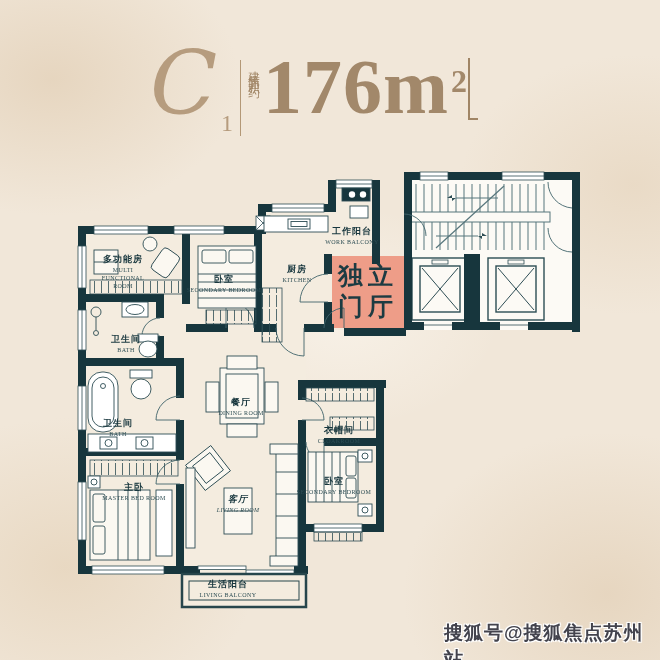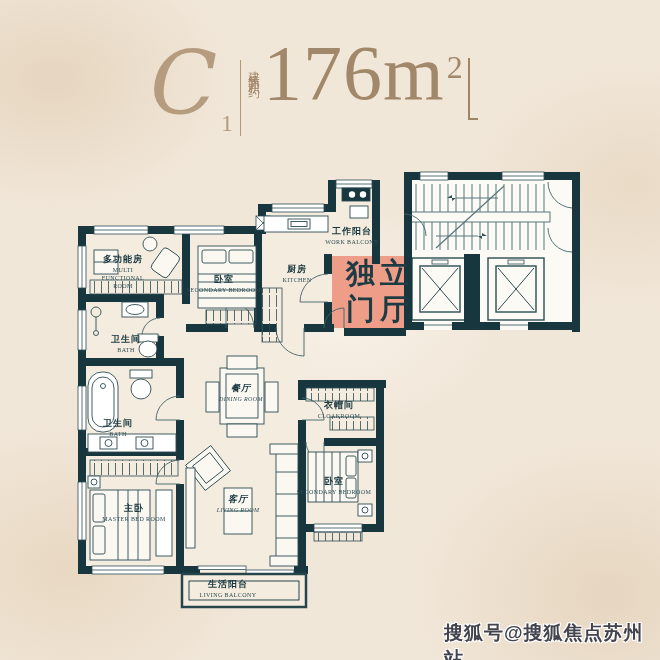--- a/index.html
+++ b/index.html
@@ -16,37 +16,37 @@
   }
   
   .hdr{position:absolute;left:0;top:0;width:660px;height:170px;}
   .c-glyph{position:absolute;left:150px;top:40px;font-family:"DejaVu Serif",serif;
     font-style:italic;font-size:88px;line-height:1;color:#b69c7e;}
   .c-sub{position:absolute;left:221px;top:110px;font-family:"Liberation Serif",serif;
     font-size:24px;color:#b69c7e;}
   .hdr-div1{position:absolute;left:240px;top:60px;width:1px;height:76px;background:#b39876;}
   .vert-label{position:absolute;left:246px;top:62px;writing-mode:vertical-rl;
     font-size:11.5px;letter-spacing:4px;color:#a08565;}
-  .area{position:absolute;left:263px;top:34px;font-family:"Liberation Serif",serif;
-    font-size:78px;line-height:1;color:#a2886a;letter-spacing:1px;}
+  .area{position:absolute;left:263px;top:48px;font-family:"Liberation Serif",serif;
+    font-size:78px;line-height:1;color:#a2886a;letter-spacing:1px;font-weight:bold;}
   .area sup{font-size:32px;position:relative;top:6px;left:2px;}
   .hdr-div2{position:absolute;left:468px;top:58px;width:8px;height:60px;
     border-left:2px solid #a08565;border-bottom:2px solid #a08565;}
   .specs{position:absolute;left:482px;top:52px;font-family:"Liberation Serif",serif;
     font-size:15.5px;color:#a08565;letter-spacing:4px;line-height:1.5;}
   
   .plan-svg{position:absolute;left:0;top:0;}
   .room-label{position:absolute;transform:translate(-50%,-50%);text-align:center;
     display:flex;flex-direction:column;align-items:center;gap:1px;pointer-events:none;}
   .room-label .zh{font-size:9px;font-weight:bold;color:#17363d;letter-spacing:1px;white-space:nowrap;}
   .room-label .en{font-size:6px;color:#2d4d54;letter-spacing:.4px;line-height:1.3;
     font-family:"Liberation Serif",serif;white-space:nowrap;}
   .room-label .en.wrap{white-space:normal;max-width:58px;}
   .hall-label{position:absolute;transform:translate(-50%,-50%);text-align:center;
-    font-size:29px;font-weight:bold;color:#1d3b42;letter-spacing:5px;line-height:1.25;margin-left:12px;}
+    font-size:25px;font-weight:bold;color:#1d3b42;letter-spacing:5px;line-height:1.25;}
   .hall-label span{display:block;}
   
   .wm{position:absolute;left:444px;top:620px;font-size:19px;font-weight:bold;
     color:#43434d;letter-spacing:1px;
     text-shadow:-1px -1px 0 #fff,1px -1px 0 #fff,-1px 1px 0 #fff,1px 1px 0 #fff,0 0 3px #fff;}
 </style>
 </head>
 <body>
 
 <div class="page">
@@ -339,33 +339,33 @@
       <span class="en">KITCHEN</span>
     </div>
     <div class="room-label" style="left:352px;top:236px;">
       <span class="zh">工作阳台</span>
       <span class="en">WORK BALCONY</span>
     </div>
     <div class="room-label" style="left:126px;top:344px;">
       <span class="zh">卫生间</span>
       <span class="en">BATH</span>
     </div>
-    <div class="room-label" style="left:241px;top:393px;font-style:italic;">
+    <div class="room-label" style="left:241px;top:407px;">
       <span class="zh">餐厅</span>
       <span class="en">DINING ROOM</span>
     </div>
-    <div class="room-label" style="left:339px;top:410px;justify-content:space-between;">
+    <div class="room-label" style="left:339px;top:435px;justify-content:space-between;">
       <span class="zh">衣帽间</span>
       <span class="en">CLOAKROOM</span>
     </div>
     <div class="room-label" style="left:118px;top:428px;">
       <span class="zh">卫生间</span>
       <span class="en">BATH</span>
     </div>
-    <div class="room-label" style="left:134px;top:513px;">
+    <div class="room-label" style="left:134px;top:492px;">
       <span class="zh">主卧</span>
       <span class="en">MASTER BED ROOM</span>
     </div>
     <div class="room-label" style="left:238px;top:504px;font-style:italic;">
       <span class="zh">客厅</span>
       <span class="en">LIVING ROOM</span>
     </div>
     <div class="room-label" style="left:334px;top:486px;">
       <span class="zh">卧室</span>
       <span class="en">SECONDARY BEDROOM</span>

